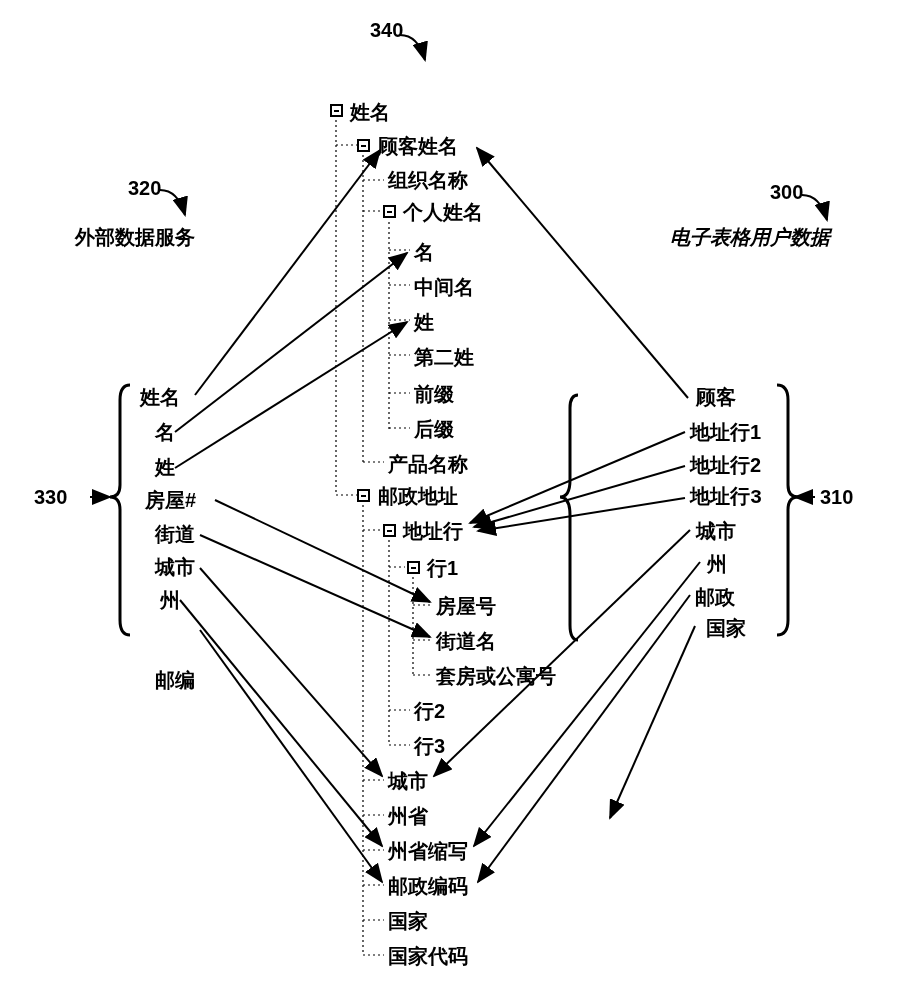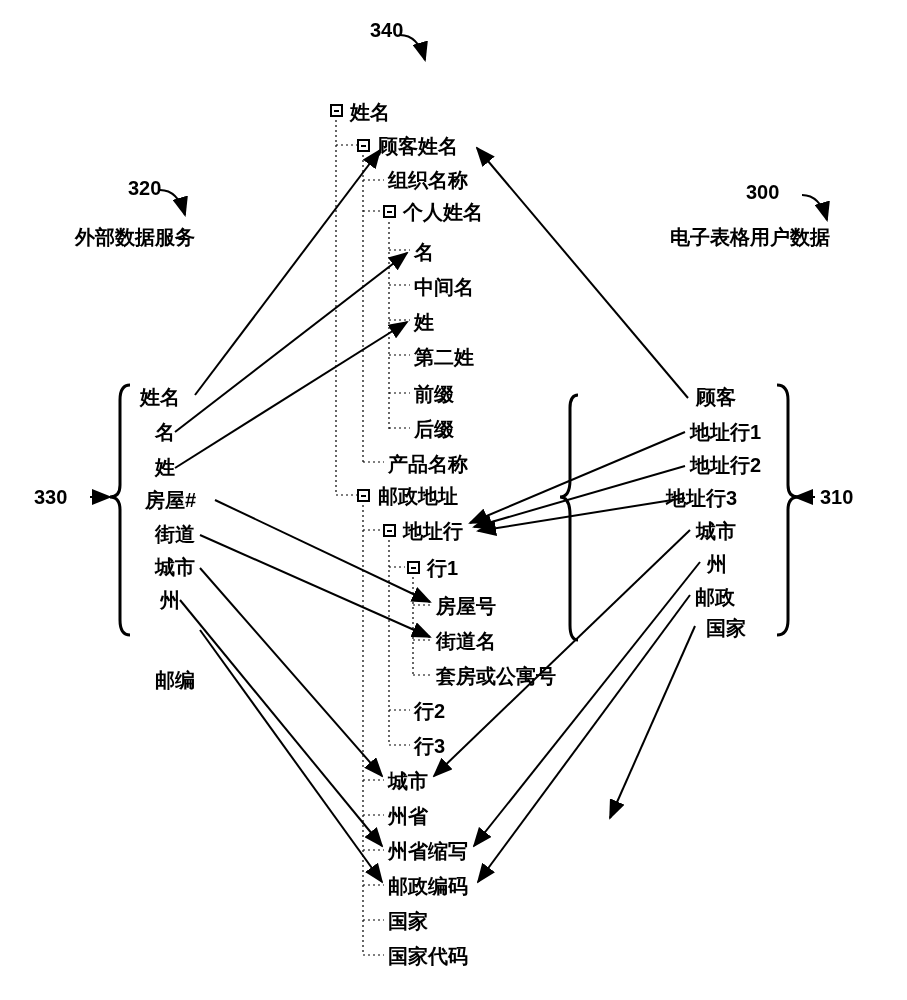--- a/index.html
+++ b/index.html
@@ -180,40 +180,40 @@
 
   <path class="arrow" d="M700,562 L474,846" marker-end="url(#ah)"></path>
 
   <path class="arrow" d="M690,595 L478,882" marker-end="url(#ah)"></path>
 
   <path class="arrow" d="M695,626 L610,818" marker-end="url(#ah)"></path>
 </svg>
 
 <span class="label ref" style="left:370px; top:18px;">340</span>
 <span class="label ref" style="left:128px; top:176px;">320</span>
-<span class="label ref" style="left:746px; top:180px;text-align:center;">300</span>
+<span class="label ref" style="left:770px; top:180px;text-align:center;">300</span>
 <span class="label ref" style="left:34px; top:485px;">330</span>
 <span class="label ref" style="left:820px; top:485px;">310</span>
 
 <span class="label bold" style="left:75px; top:225px;">外部数据服务</span>
-<span class="label bold" style="left:670px; top:225px;">电子表格用户数据</span>
+<span class="label bold" style="left:670px; top:225px;font-style:italic;">电子表格用户数据</span>
 
 <span class="label" style="left:140px; top:385px;">姓名</span>
 <span class="label" style="left:155px; top:420px;">名</span>
 <span class="label" style="left:155px; top:455px;">姓</span>
 <span class="label" style="left:145px; top:488px;">房屋#</span>
 <span class="label" style="left:155px; top:522px;">街道</span>
 <span class="label" style="left:155px; top:555px;">城市</span>
 <span class="label" style="left:160px; top:588px;">州</span>
 <span class="label" style="left:155px; top:620px;margin-top:48px;">邮编</span>
 
 <span class="label" style="left:696px; top:385px;">顾客</span>
 <span class="label" style="left:690px; top:420px;">地址行1</span>
 <span class="label" style="left:690px; top:453px;">地址行2</span>
-<span class="label" style="left:666px; top:486px;">地址行3</span>
+<span class="label" style="left:690px; top:486px;font-family:Liberation Mono, monospace;">地址行3</span>
 <span class="label" style="left:696px; top:519px;">城市</span>
 <span class="label" style="left:707px; top:552px;">州</span>
 <span class="label" style="left:695px; top:585px;">邮政</span>
 <span class="label" style="left:706px; top:616px;">国家</span>
 
 <div class="ebox" style="left:330px; top:104px;"></div>
 <span class="label" style="left:350px; top:100px;">姓名</span>
 
 <div class="ebox" style="left:357px; top:139px;"></div>
 <span class="label" style="left:378px; top:134px;">顾客姓名</span>

